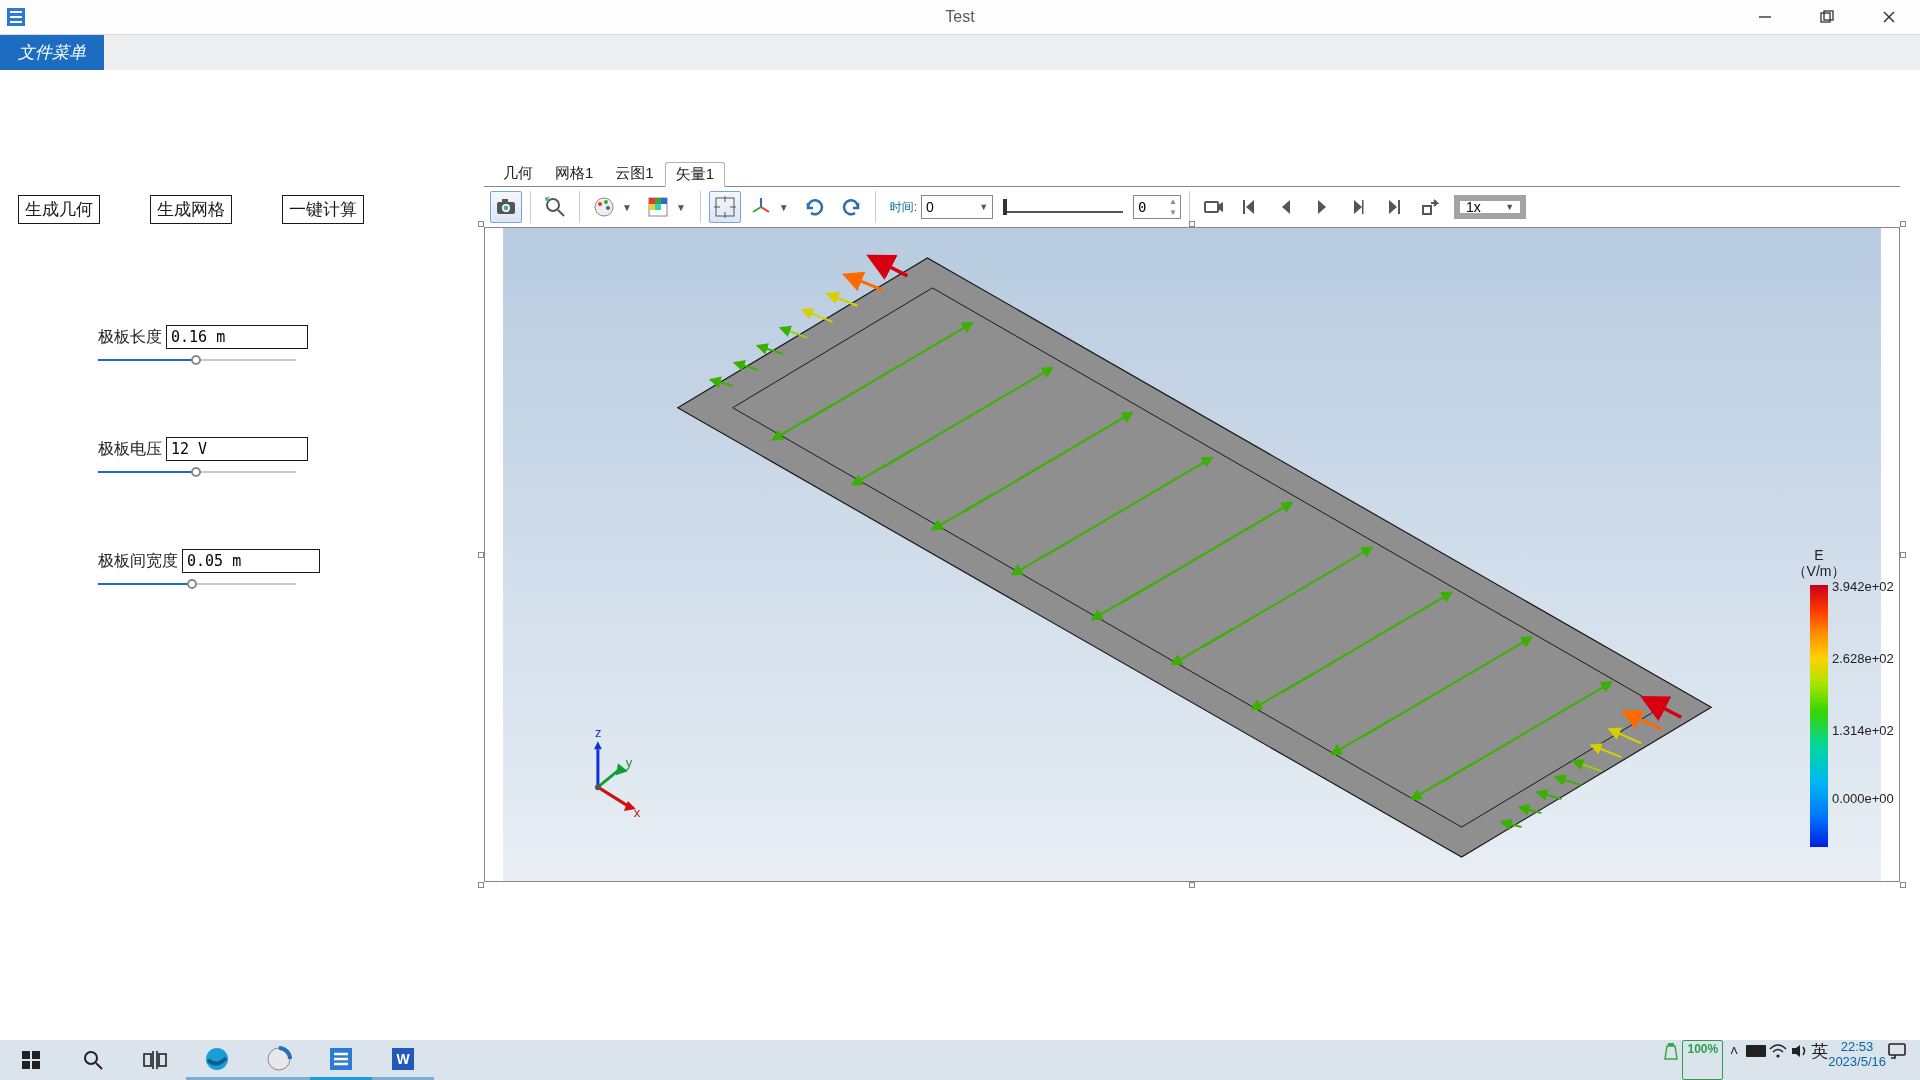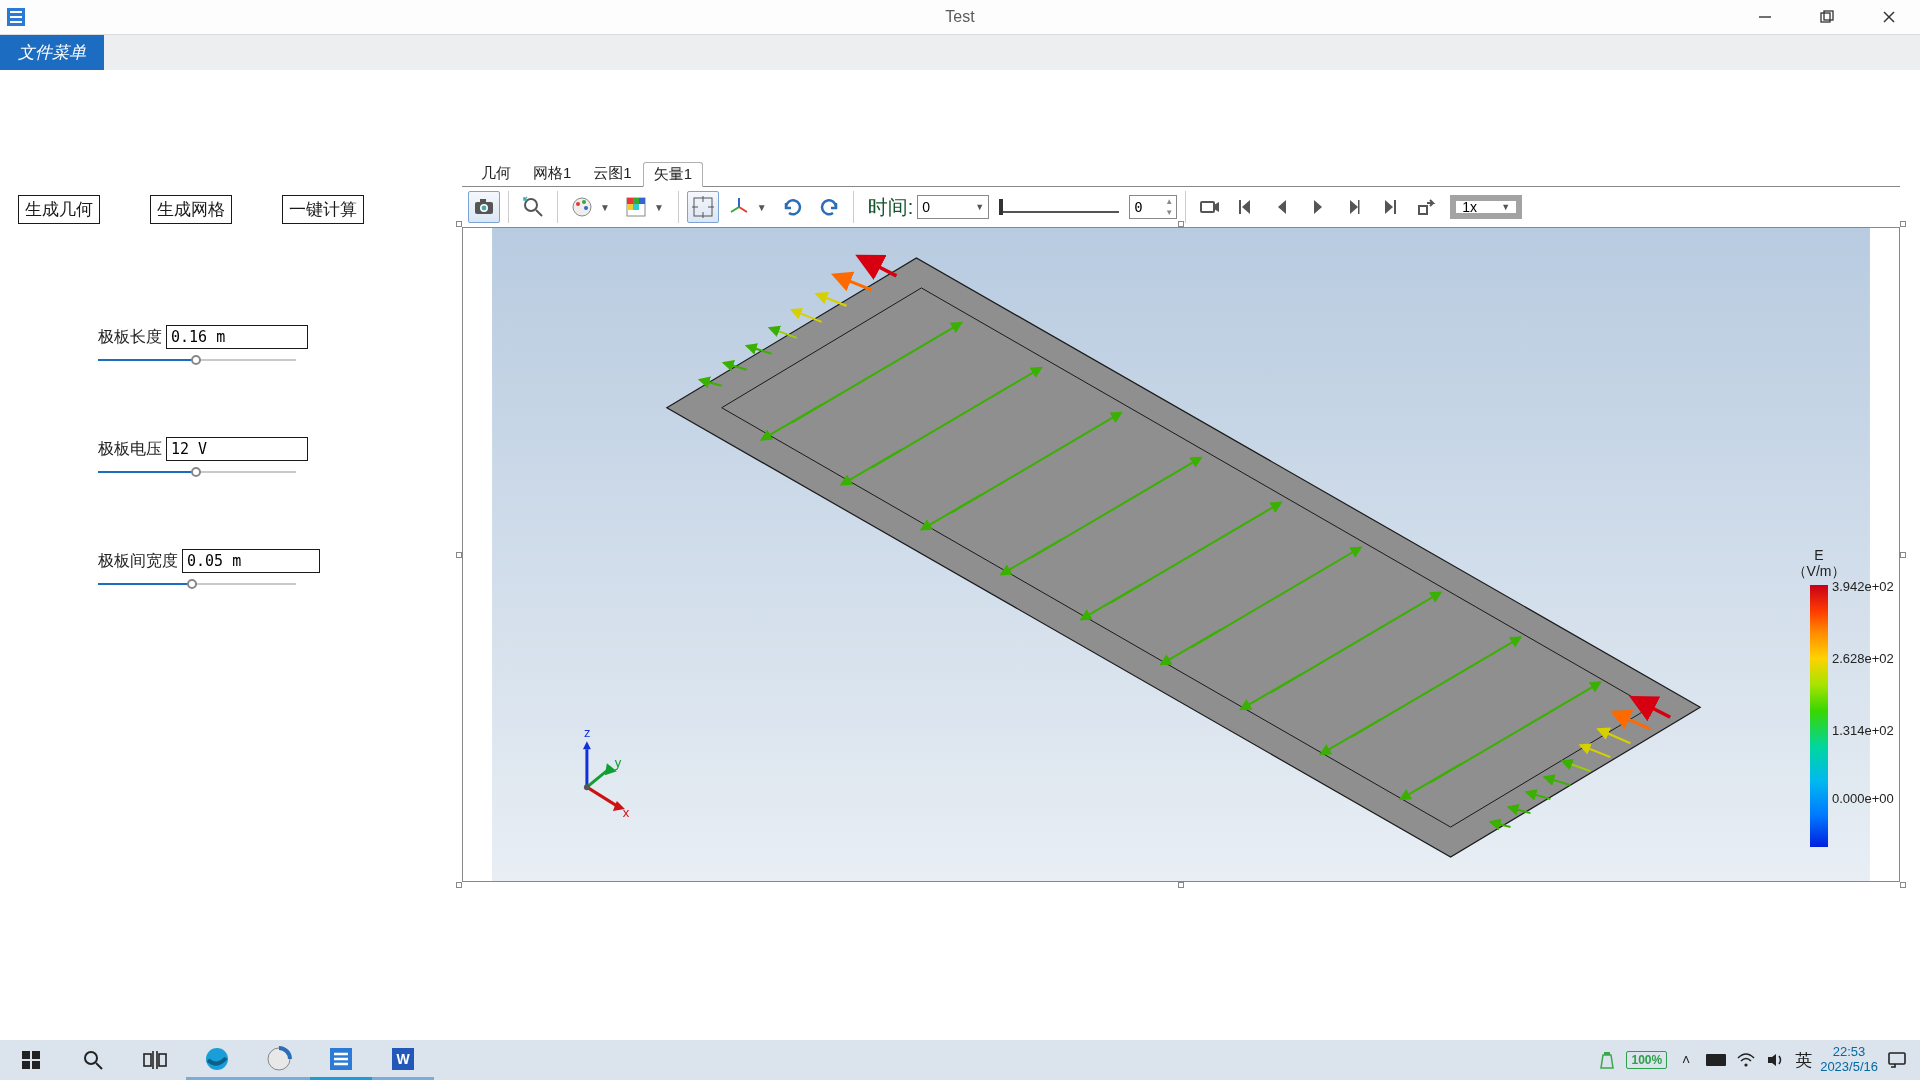--- a/index.html
+++ b/index.html
@@ -23,30 +23,30 @@
   .params { position:absolute; top:255px; left:98px; width:210px; }
   .param-group { margin-bottom:70px; }
   .param-row { display:flex; align-items:center; }
   .param-label { font-size:16px; color:#222; white-space:nowrap; }
   .param-input { width:142px; height:24px; border:1px solid #1a1a1a; font-size:15px; font-family:monospace; padding:1px 4px; margin-left:4px; background:#fff; }
   .slider-wrap { margin-top:4px; width:198px; height:14px; position:relative; }
   .slider-track-l { position:absolute; top:6px; left:0; height:2px; background:#1c6dc1; }
   .slider-track-r { position:absolute; top:6px; height:2px; background:#c9c9c9; }
   .slider-thumb { position:absolute; top:2px; width:10px; height:10px; border-radius:50%; background:#fff; border:2px solid #888; }
   
-  .viewer-area { position:absolute; top:92px; left:462px; right:20px; height:720px; }
+  .viewer-area { position:absolute; top:92px; left:484px; right:20px; height:720px; }
   .tab-strip { height:24px; display:flex; align-items:flex-end; padding-left:8px; font-size:15px; }
   .tab { padding:2px 10px; color:#222; border:1px solid transparent; background:transparent; }
   .tab.active { border:1px solid #b0b0b0; border-bottom:1px solid #fff; background:#fff; border-top-left-radius:3px; border-top-right-radius:3px; position:relative; top:1px; }
   .toolbar { height:42px; border-top:1px solid #888; border-bottom:1px solid #888; display:flex; align-items:center; padding:0 6px; background:#fff; gap:4px; }
   .toolbar .tbtn { width:32px; height:32px; display:flex; align-items:center; justify-content:center; border:1px solid transparent; border-radius:2px; }
   .toolbar .tbtn.active { border:1px solid #7aa3d6; background:linear-gradient(#f5f7fc,#dbe6f4); }
   .toolbar .sep { width:1px; height:32px; background:#ccc; margin:0 4px; }
   .toolbar .dd-arrow { font-size:10px; color:#555; margin-left:-2px; margin-right:6px; }
-  .toolbar .time-label { font-size:20px; color:#14532d; margin-left:6px; }
+  .toolbar .time-label { font-size:12px; color:#0369a1; margin-left:6px; }
   .toolbar .time-combo { width:72px; height:24px; border:1px solid #888; display:flex; align-items:center; justify-content:space-between; padding:0 4px; font-size:14px; background:#fff;}
   .toolbar .time-bar { width:120px; height:20px; margin:0 6px; position:relative; }
   .toolbar .time-bar::before { content:""; position:absolute; left:0; right:0; top:14px; height:2px; background:#555; }
   .toolbar .time-bar .marker { position:absolute; left:0; top:2px; width:4px; height:16px; background:#333; }
   .toolbar .frame-spin { width:48px; height:24px; border:1px solid #888; display:flex; }
   .toolbar .frame-spin .val { flex:1; display:flex; align-items:center; padding-left:4px; font-family:monospace; font-size:14px; }
   .toolbar .frame-spin .arrows { width:14px; display:flex; flex-direction:column; }
   .toolbar .frame-spin .arrows div { flex:1; font-size:8px; color:#888; display:flex; align-items:center; justify-content:center; }
   .toolbar .speed-combo { width:72px; height:24px; border:6px solid #a3a3a3; display:flex; align-items:center; justify-content:space-between; padding:0 6px; font-size:14px; margin-left:4px; background:#fff;}
   .canvas3d { position:relative; height:654px; border-left:1px solid #888; border-right:1px solid #888; border-bottom:1px solid #888; }
@@ -55,21 +55,21 @@
   .selection-handles .h { position:absolute; width:6px; height:6px; background:#fff; border:1px solid #888; }
   
   .legend { position:absolute; right:30px; bottom:20px; width:100px; text-align:center; font-size:14px; color:#222; }
   .legend .bar { width:18px; height:262px; margin:4px auto 14px; background:linear-gradient(to bottom, #c8001a 0%, #ff3b00 10%, #ff8a00 18%, #ffd200 28%, #a7e400 38%, #39d600 48%, #00d6a0 62%, #00b8f0 75%, #0078ff 88%, #0020e0 100%); position:relative;text-align:center; }
   .legend .tick { position:absolute; left:22px; font-size:13px; white-space:nowrap; color:#222; }
   
   .taskbar { position:absolute; left:0; right:0; bottom:0; height:40px; background:#dbe3ec; display:flex; align-items:center; }
   .taskbar .tbutton { width:62px; height:40px; display:flex; align-items:center; justify-content:center; }
   .taskbar .tbutton.active { border-bottom:3px solid #1c9cd8; }
   .taskbar .tbutton.underline { border-bottom:3px solid #7aaed6; }
-  .systray { margin-left:auto; display:flex; align-items:center; height:100%; gap:8px; padding-right:12px; }
+  .systray { margin-left:auto; display:flex; height:100%; padding-right:12px; }
   .battery { border:1.5px solid #2ca04a; color:#2ca04a; font-size:12px; padding:1px 4px; border-radius:2px; font-weight:bold; }
   .clock { text-align:center; font-size:13px; color:#0369a1; line-height:1.15; }
   .tray-icon { width:22px; height:22px; display:flex; align-items:center; justify-content:center; }
 </style>
 </head>
 <body>
 
 <div class="titlebar">
   <div class="app-logo">
     <svg width="20" height="20" viewBox="0 0 20 20">

